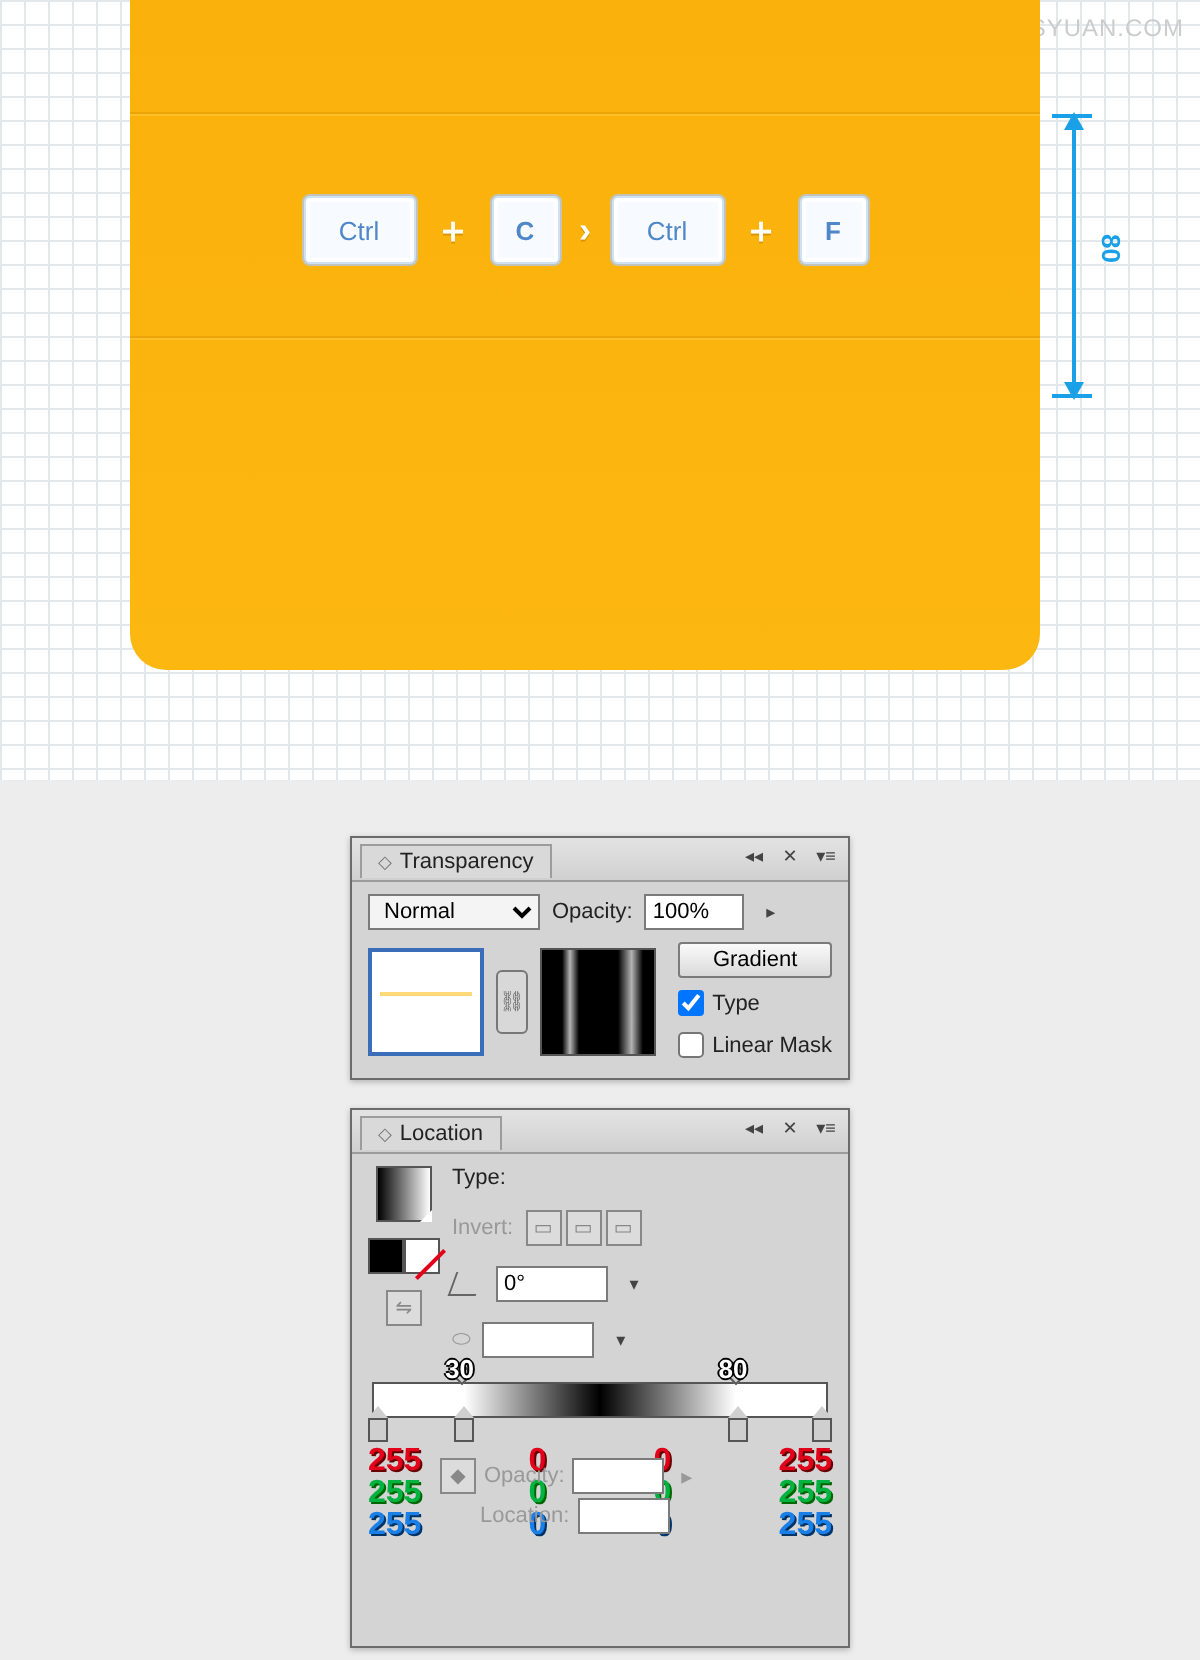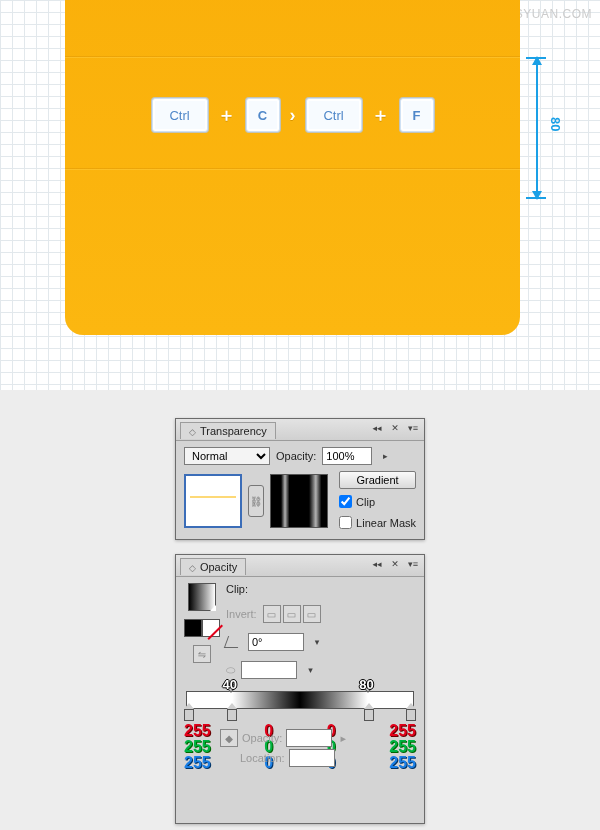--- a/index.html
+++ b/index.html
@@ -255,55 +255,55 @@
         <span class="winbtn">▸</span>
       </div>
       <div class="thumb-row">
         <div class="thumb left"></div>
         <div class="link-btn">⛓</div>
         <div class="thumb right"></div>
         <div class="right-col">
           <button class="btn">Gradient</button>
           <label class="chk">
             <input type="checkbox" checked="" style="">
-            <span>Clip</span>
+            <span>Type</span>
           </label>
           <label class="chk">
             <input type="checkbox" style="">
             <span>Linear Mask</span>
           </label>
         </div>
       </div>
     </div>
   </div>
 
   <div class="panel" style="width:250px;">
     <div class="panel-header">
-      <div class="tab">Opacity</div>
+      <div class="tab">Location</div>
       <div class="winbtns">
         <div class="winbtn">◂◂</div>
         <div class="winbtn">✕</div>
         <div class="winbtn">▾≡</div>
       </div>
     </div>
     <div class="panel-body">
       <div class="row" style="align-items:flex-start;">
         <div class="swatch-col">
           <div class="swatch">
               <div class="tri"></div>
             </div>
           <div style="display:flex;gap:0;">
             <div class="swatch fill" style="width:18px;height:18px;"></div>
             <div class="swatch none" style="width:18px;height:18px;"></div>
           </div>
           <div class="tinybtn">⇋</div>
         </div>
         <div class="field-grid">
           <div class="row">
-            <span>Clip:</span>
+            <span>Type:</span>
           </div>
           <div class="row">
             <span class="label-dim">Invert:</span>
             <div class="icon-group">
               <div class="tinybtn">▭</div>
               <div class="tinybtn">▭</div>
               <div class="tinybtn">▭</div>
             </div>
           </div>
           <div class="row">
@@ -315,21 +315,21 @@
             <span class="label-dim">⬭</span>
             <input type="text" style="width: 56px;" disabled="">
             <span class="winbtn">▾</span>
           </div>
         </div>
       </div>
 
       <div class="grad-bar-wrap">
         <div class="diamond" style="left:18%;"></div>
         <div class="diamond" style="left:78%;"></div>
-        <span class="grad-num" style="left:16%;">40</span>
+        <span class="grad-num" style="left:16%;">30</span>
         <span class="grad-num" style="left:76%;">80</span>
         <div class="grad-bar"></div>
         <div class="stop" style="left:-2px;"></div>
         <div class="stop" style="left:18%;"></div>
         <div class="stop" style="left:78%;"></div>
         <div class="stop" style="right:-2px;"></div>
       </div>
 
       <div class="rgb-row">
         <div class="rgb-col">

